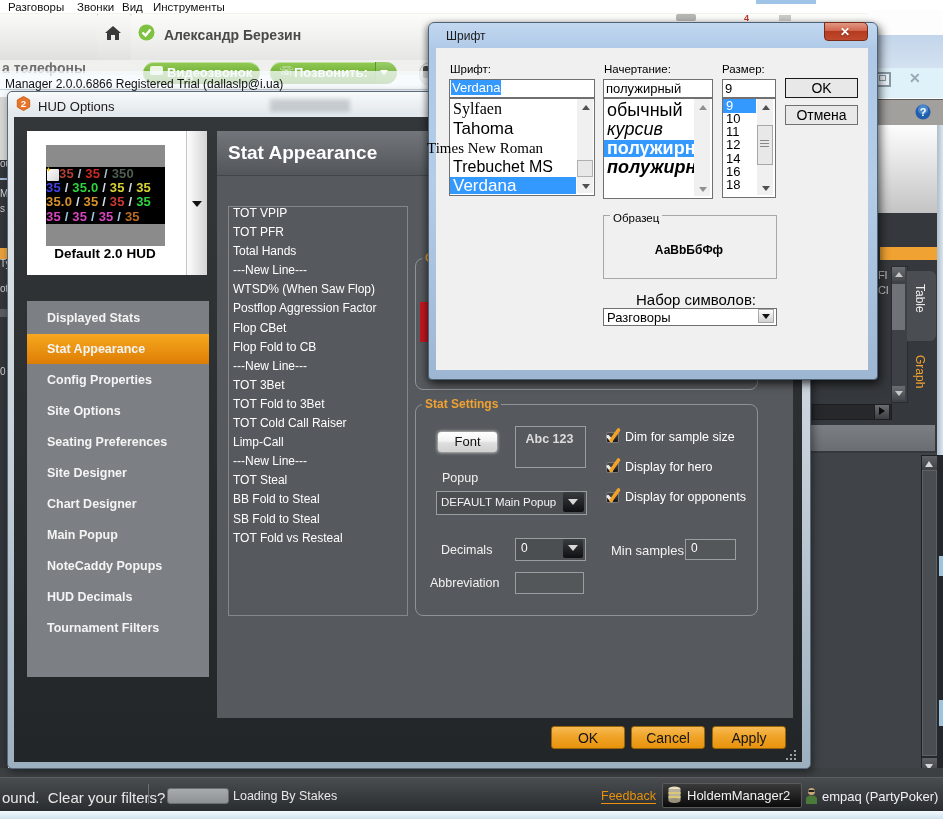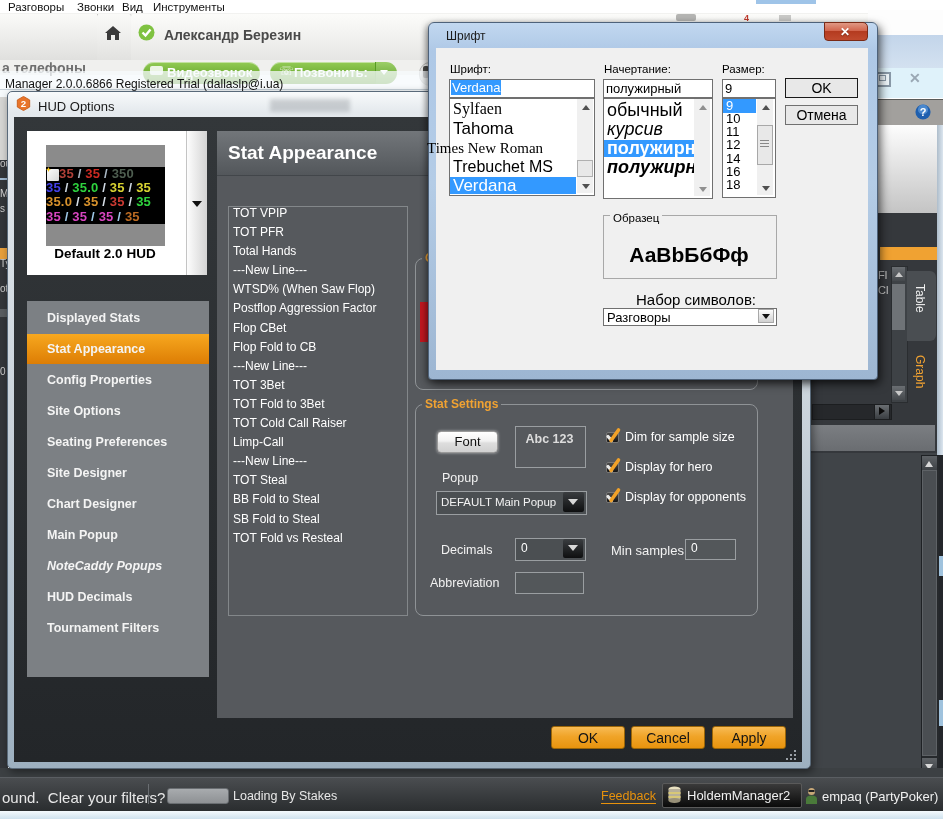--- a/index.html
+++ b/index.html
@@ -157,21 +157,21 @@
 <div class="abs" style="left:27px;top:301px;width:182px;height:376px;background:#7c8084;"></div>
 <div class="abs sideitem" style="left:27px;top:303px;">Displayed Stats</div>
 <div class="abs" style="left:27px;top:334px;width:182px;height:30px;background:linear-gradient(#f7a81f,#dd7d04);"></div>
 <div class="abs sideitem" style="left:27px;top:334px;">Stat Appearance</div>
 <div class="abs sideitem" style="left:27px;top:365px;">Config Properties</div>
 <div class="abs sideitem" style="left:27px;top:396px;">Site Options</div>
 <div class="abs sideitem" style="left:27px;top:427px;">Seating Preferences</div>
 <div class="abs sideitem" style="left:27px;top:458px;">Site Designer</div>
 <div class="abs sideitem" style="left:27px;top:489px;">Chart Designer</div>
 <div class="abs sideitem" style="left:27px;top:520px;">Main Popup</div>
-<div class="abs sideitem" style="left:27px;top:551px;font-style:italic;">NoteCaddy Popups</div>
+<div class="abs sideitem" style="left:27px;top:551px;">NoteCaddy Popups</div>
 <div class="abs sideitem" style="left:27px;top:582px;">HUD Decimals</div>
 <div class="abs sideitem" style="left:27px;top:613px;">Tournament Filters</div>
 <style>
 .sideitem{width:182px;height:30px;line-height:30px;padding-left:20px;box-sizing:border-box;
   font-size:12.5px;font-weight:bold;color:#f4f4f4;}
 </style>
 
 <div class="abs" style="left:217px;top:131px;width:576px;height:587px;background:#56595d;"></div>
 <div class="abs" style="left:217px;top:131px;width:576px;height:44px;background:linear-gradient(#72767a,#53575b);border-bottom:1px solid #42464a;"></div>
 <div class="abs" style="left:228px;top:142px;font-size:19px;font-weight:bold;color:#fff;">Stat Appearance</div>
@@ -338,19 +338,19 @@
 <div class="abs" style="left:760px;top:140px;width:9px;height:1px;background:#888;box-shadow:0 3px 0 #888,0 6px 0 #888;"></div>
 <style>
 .sbtn{width:16px;height:16px;background:#f0f0f0;}
 </style>
 
 <div class="abs" style="left:785px;top:78px;width:73px;height:20px;background:#e8e8e8;border:1.5px solid #1a1a1a;text-align:center;line-height:19px;font-size:14px;color:#000;box-sizing:border-box;">OK</div>
 <div class="abs" style="left:785px;top:105px;width:73px;height:20px;background:#e8e8e8;border:1px solid #707070;text-align:center;line-height:19px;font-size:14px;color:#000;box-sizing:border-box;">Отмена</div>
 
 <div class="abs" style="left:603px;top:215px;width:172px;height:62px;border:1px solid #a8a8a8;"></div>
 <div class="abs" style="left:610px;top:212px;background:#f0f0f0;padding:0 3px;font-size:11.5px;color:#000;">Образец</div>
-<div class="abs" style="left:603px;top:243px;width:172px;text-align:center;font-size:21px;font-weight:bold;color:#000;">АаВbБбФф</div>
+<div class="abs" style="left:603px;top:243px;width:172px;text-align:center;font-size:12px;font-weight:bold;color:#000;">АаВbБбФф</div>
 
 <div class="abs" style="left:604px;top:291px;font-size:15px;color:#000;margin-left:32px;">Набор символов:</div>
 <div class="abs" style="left:603px;top:308px;width:172px;height:16px;background:#fff;border:1px solid #707070;"></div>
 <div class="abs" style="left:607px;top:310px;font-size:13px;color:#000;">Разговоры</div>
 <div class="abs" style="left:758px;top:309px;width:16px;height:14px;background:linear-gradient(#fdfdfd,#d0d0d0);border:1px solid #a8a8a8;box-sizing:border-box;"></div>
 <div class="abs" style="left:762px;top:314px;width:0;height:0;border-left:4px solid transparent;border-right:4px solid transparent;border-top:5px solid #111;"></div>
 
 </body></html>

